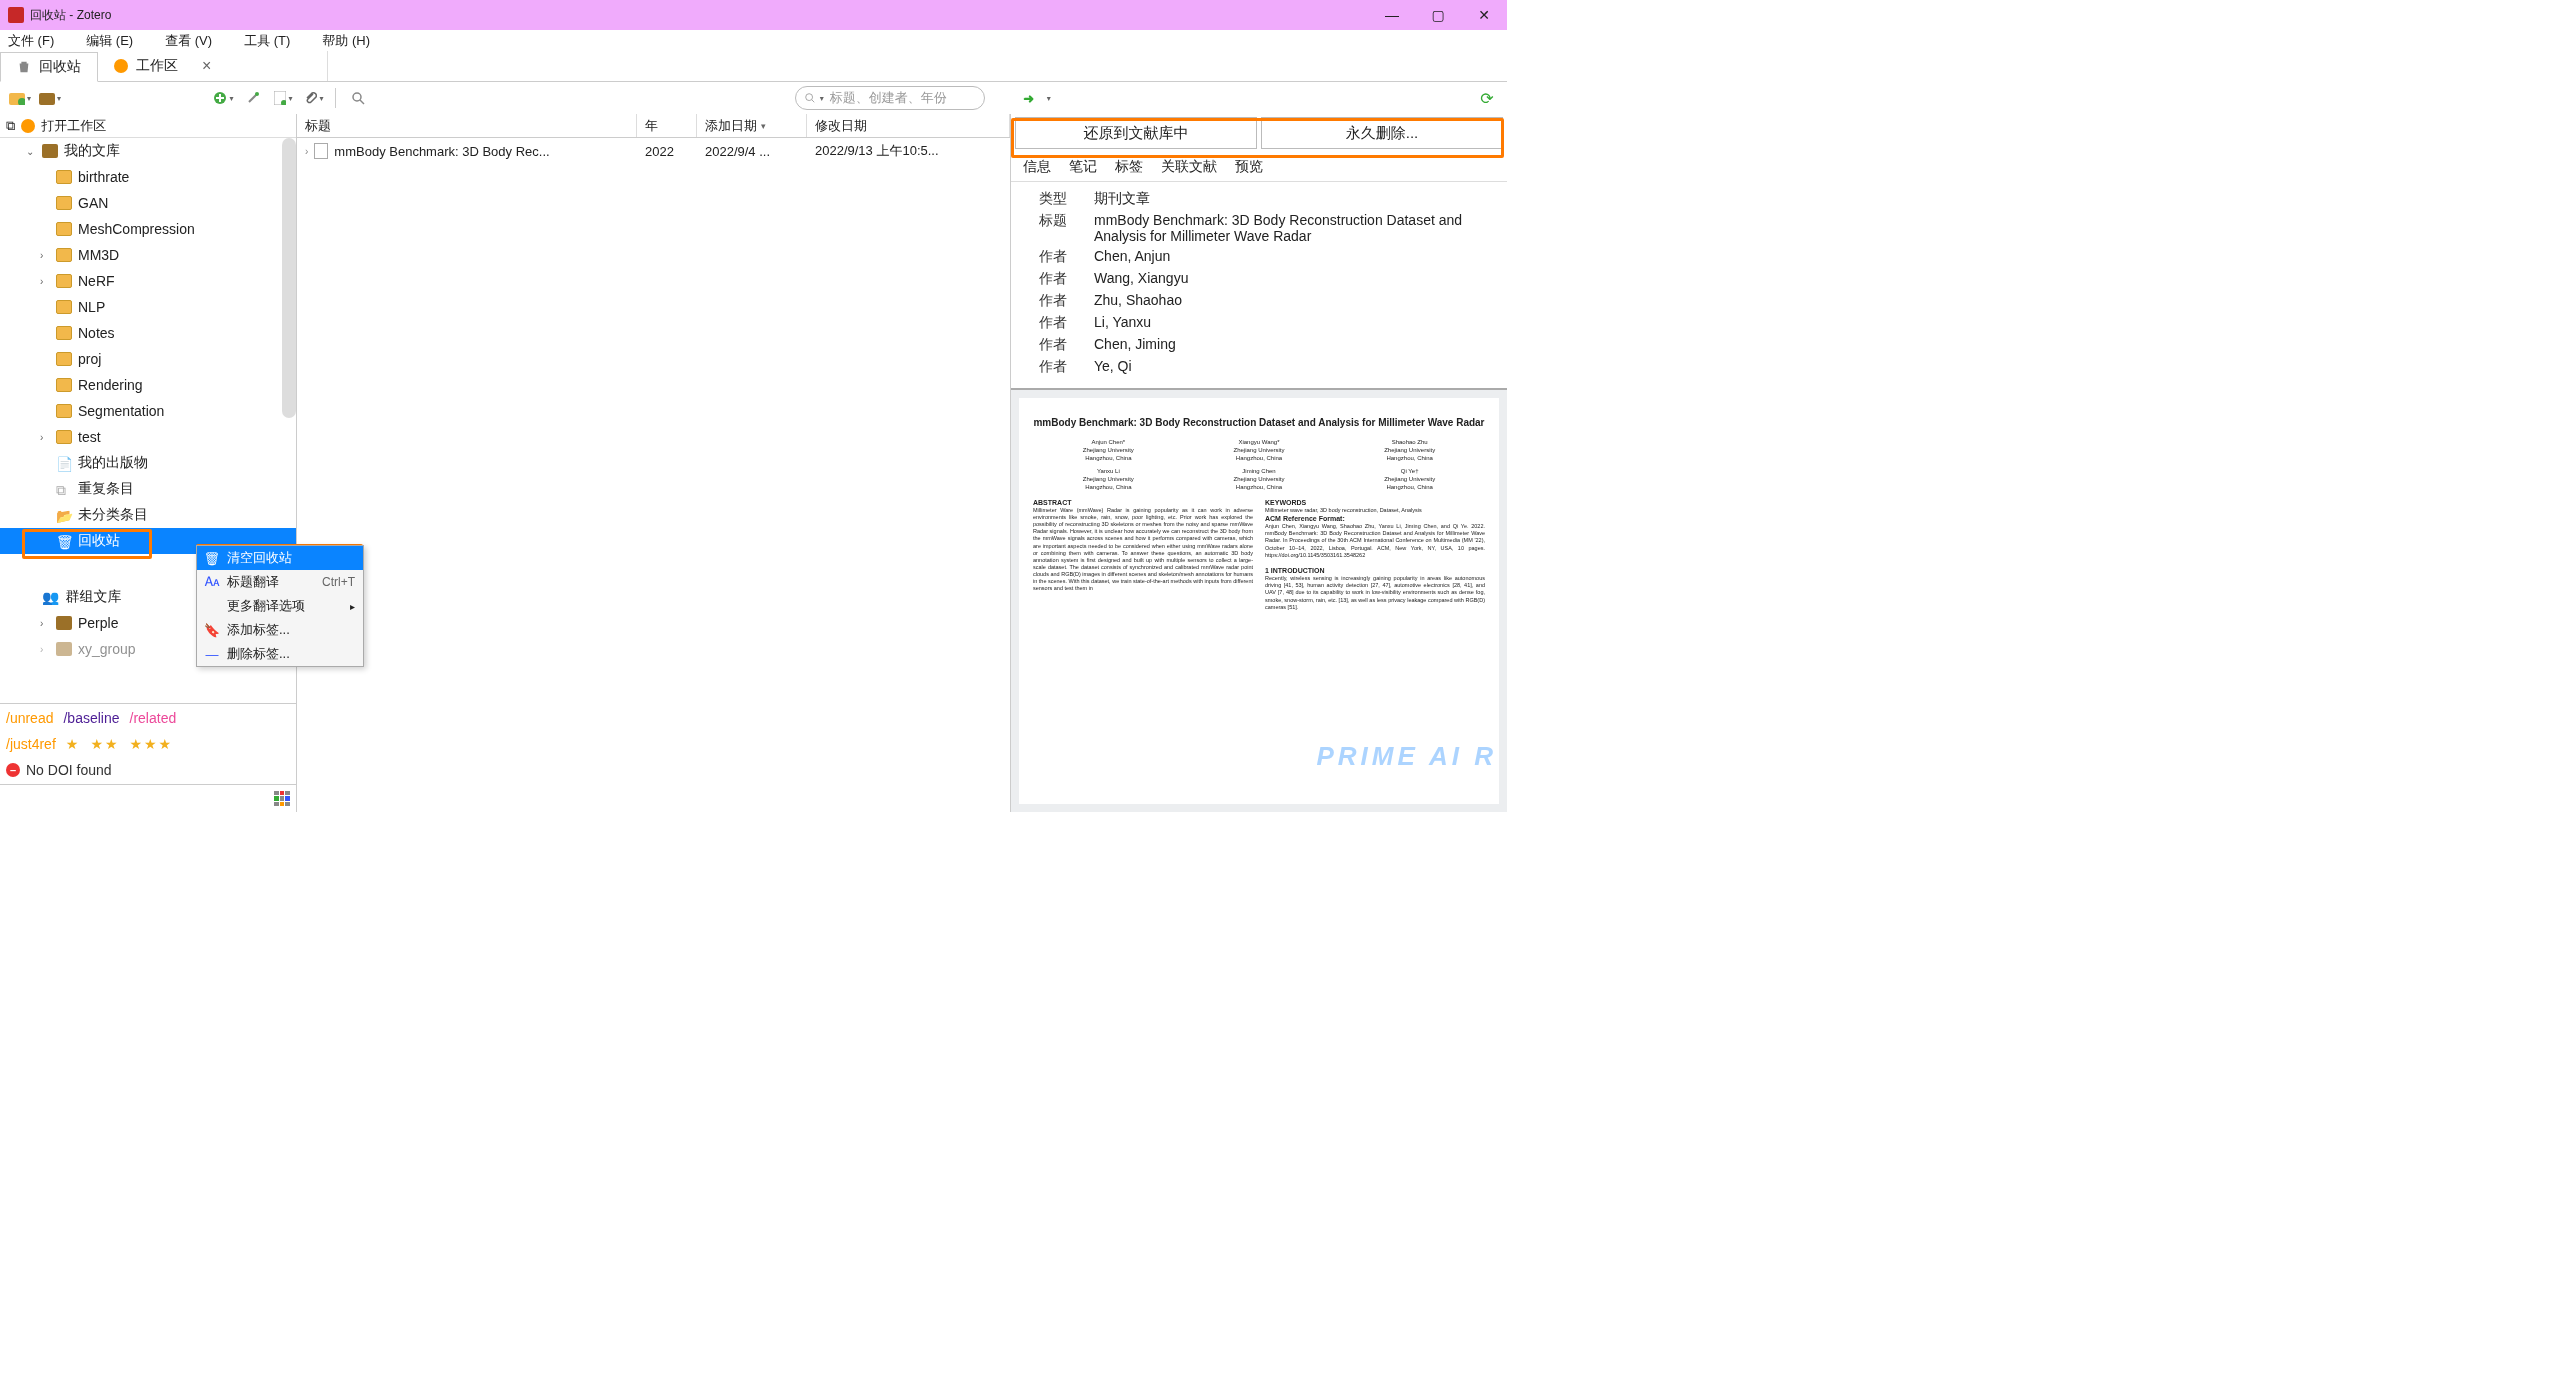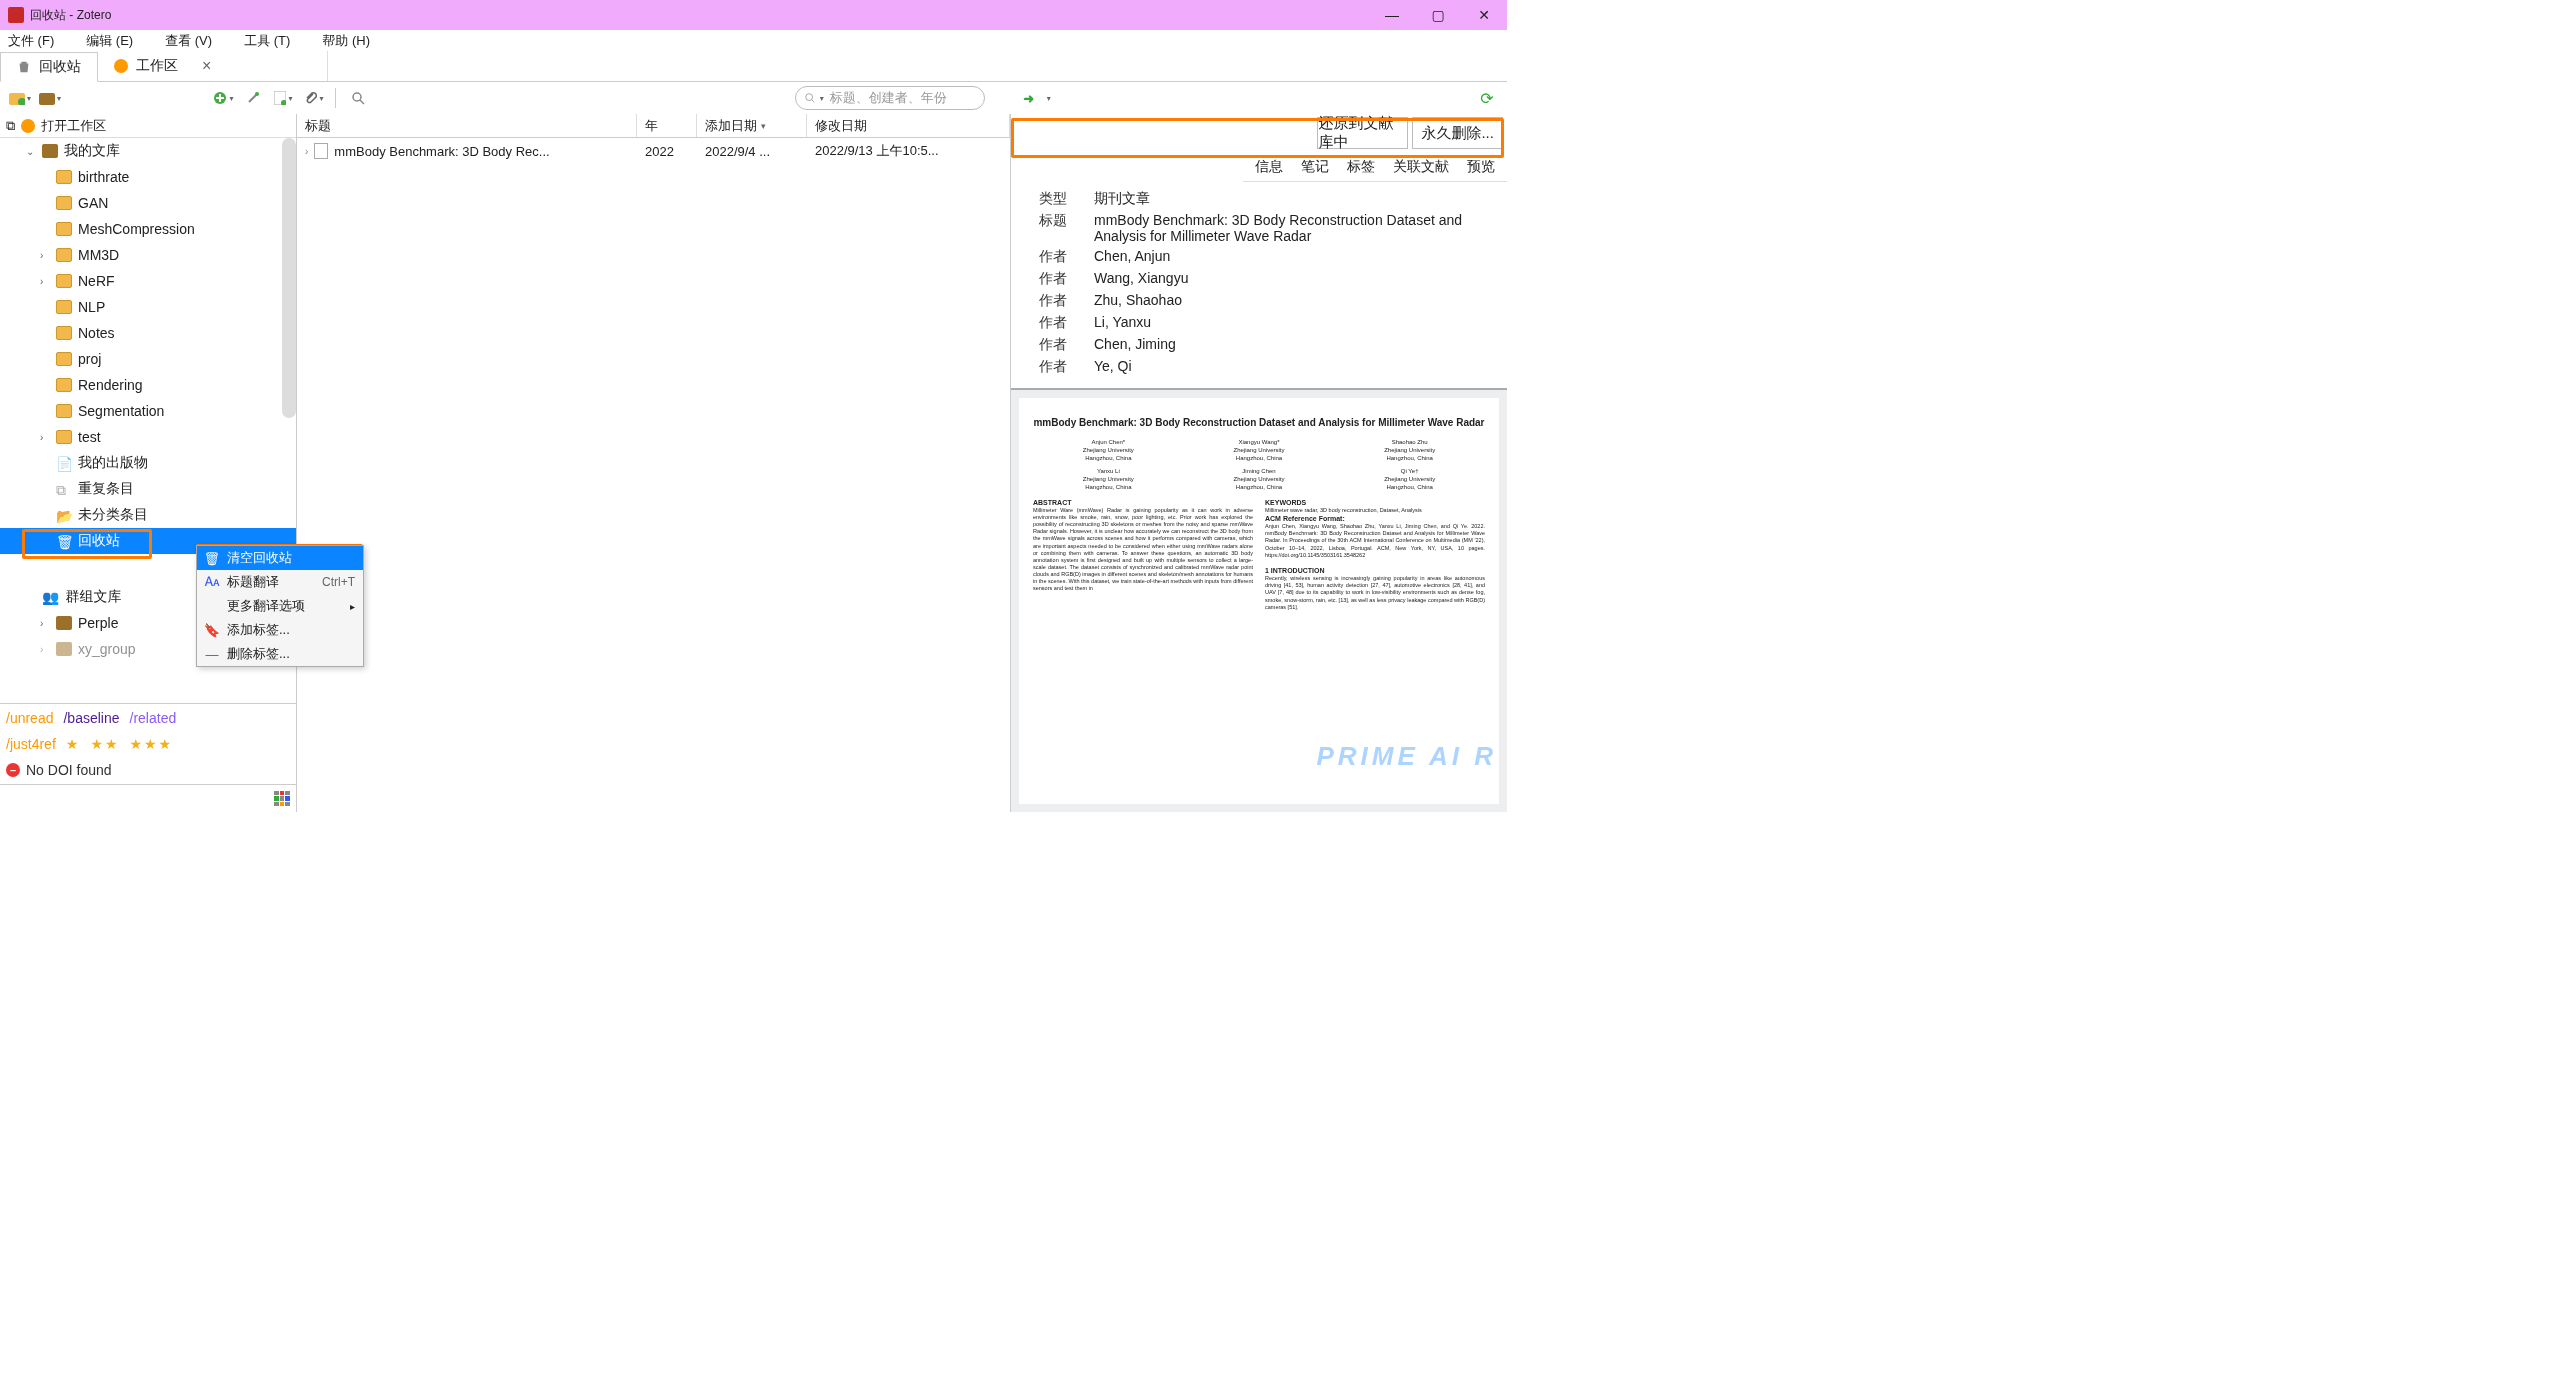--- a/index.html
+++ b/index.html
@@ -39,37 +39,37 @@
 .twisty { width:10px; font-size:10px; color:#666; }
 .fold-icon { width:16px; height:14px; background:#f2b84b; border-radius:2px; display:inline-block; border:1px solid #cc9a2b; }
 .lib-icon { width:16px; height:14px; background:#9b7028; border-radius:2px; display:inline-block; }
 .gray-icon { width:16px; height:14px; display:inline-block; }
 .tree-scroll { position:absolute; right:0; top:0; width:14px; height:280px; background:#ddd; border-radius:7px; }
 .orange-box { position:absolute; border:3px solid #ff7a00; pointer-events:none; border-radius:2px; }
 
 .tags-pane { border-top:1px solid #ccc; padding:6px; font-size:14px; display:flex; gap:10px; flex-wrap:wrap; }
 .tag { color:#f90; }
 .tag.blue { color:#4c1d95; }
-.tag.green { color:#8b5cf6; }
+.tag.green { color:#ec4899; }
 .stars { color:#f2b01e; letter-spacing:2px; }
 .nodoi { display:flex; align-items:center; gap:6px; color:#333; }
 .nodoi .minus { width:14px; height:14px; border-radius:50%; background:#e33; color:#fff; display:flex; align-items:center; justify-content:center; font-size:11px; font-weight:bold; }
 .tag-filter { border-top:1px solid #ccc; height:28px; display:flex; align-items:center; padding:0 6px; }
 .tag-filter input { flex:1; border:none; outline:none; }
 .grid-btn { width:16px; height:16px; display:grid; grid-template-columns:1fr 1fr 1fr; grid-template-rows:1fr 1fr 1fr; gap:1px; }
 .grid-btn span { background:#888; }
 
 .mid { flex:1; display:flex; flex-direction:column; border-right:1px solid #ccc; position:relative; }
 .mid-hdr { height:24px; display:flex; align-items:center; border-bottom:1px solid #ccc; font-size:13px; }
 .mid-hdr .col { padding:0 8px; border-right:1px solid #ddd; height:100%; display:flex; align-items:center; }
 .mid-row { height:26px; display:flex; align-items:center; font-size:13px; }
 .mid-row .col { padding:0 8px; }
 .doc-icon { width:14px; height:16px; border:1px solid #aaa; background:#fff; display:inline-block; margin-right:6px; }
 
-.right { width: 496px; display:flex; flex-direction:column; position:relative;align-items:flex-end; }
+.right { width: 496px; display:flex; flex-direction:column; position:relative; }
 .rbtns { height:38px; display:flex; align-items:center; padding:4px; gap:4px; }
 .rbtn { flex:1; height:32px; border:1px solid #bbb; display:flex; align-items:center; justify-content:center; font-size:15px; background:#fff; }
 .rtabs { height:30px; display:flex; align-items:center; gap:18px; padding:0 12px; font-size:14px; border-bottom:1px solid #ddd; }
 .rinfo { padding:8px 10px; font-size:14px; overflow:hidden; flex:0 0 auto; }
 .rinfo .row { display:flex; margin-bottom:4px; }
 .rinfo .lbl { width:46px; text-align:right; margin-right:27px; color:#333; }
 .rinfo .val { flex:1; }
 .preview { flex:1; border-top:2px solid #aaa; background:#eceef0; padding:8px; overflow:hidden; position:relative; }
 .paper { background:#fff; width:100%; height:100%; padding:18px 14px; font-size:6px; line-height:1.3; overflow:hidden; }
 .paper h1 { font-size:10px; text-align:center; font-weight:bold; margin-bottom:10px; }

